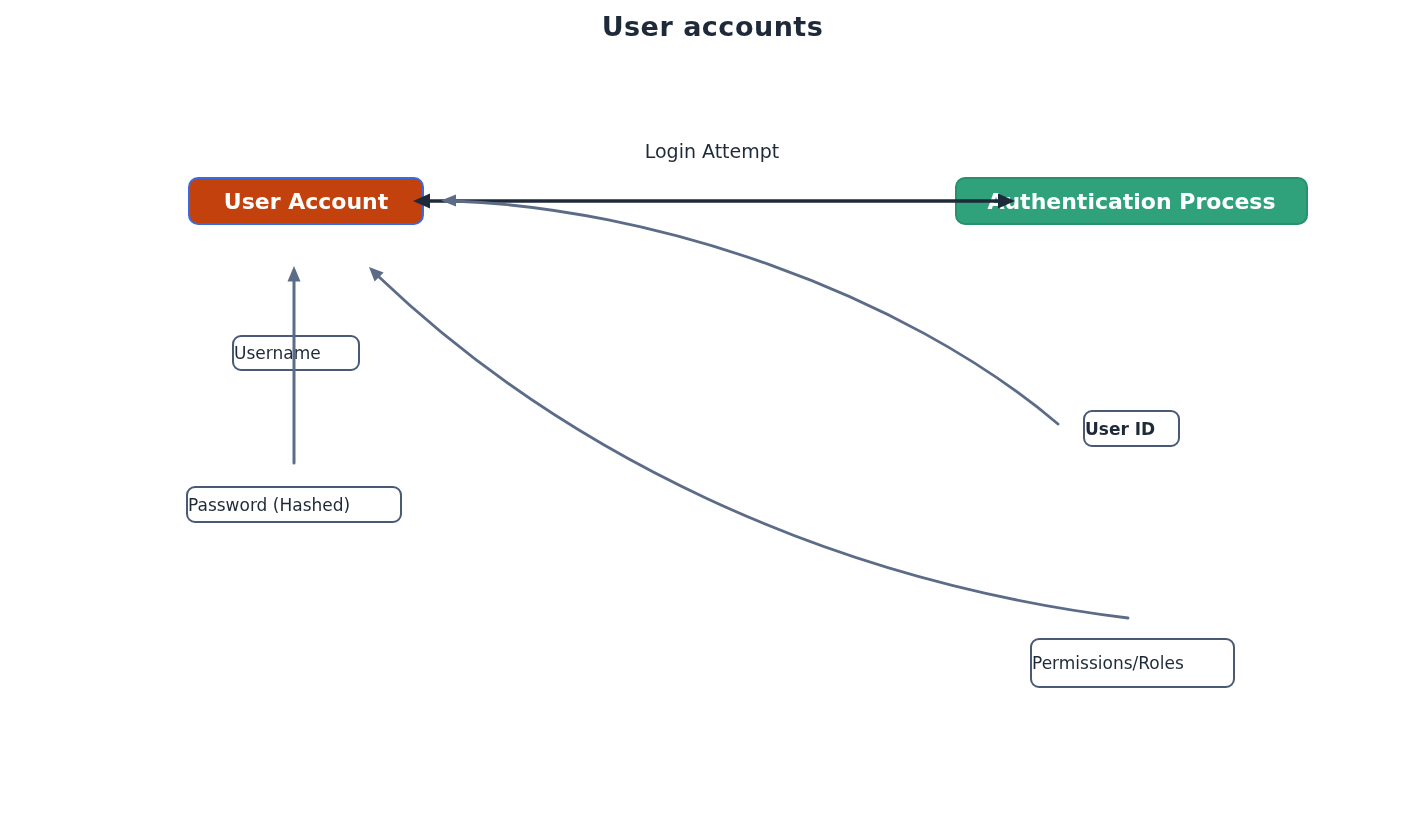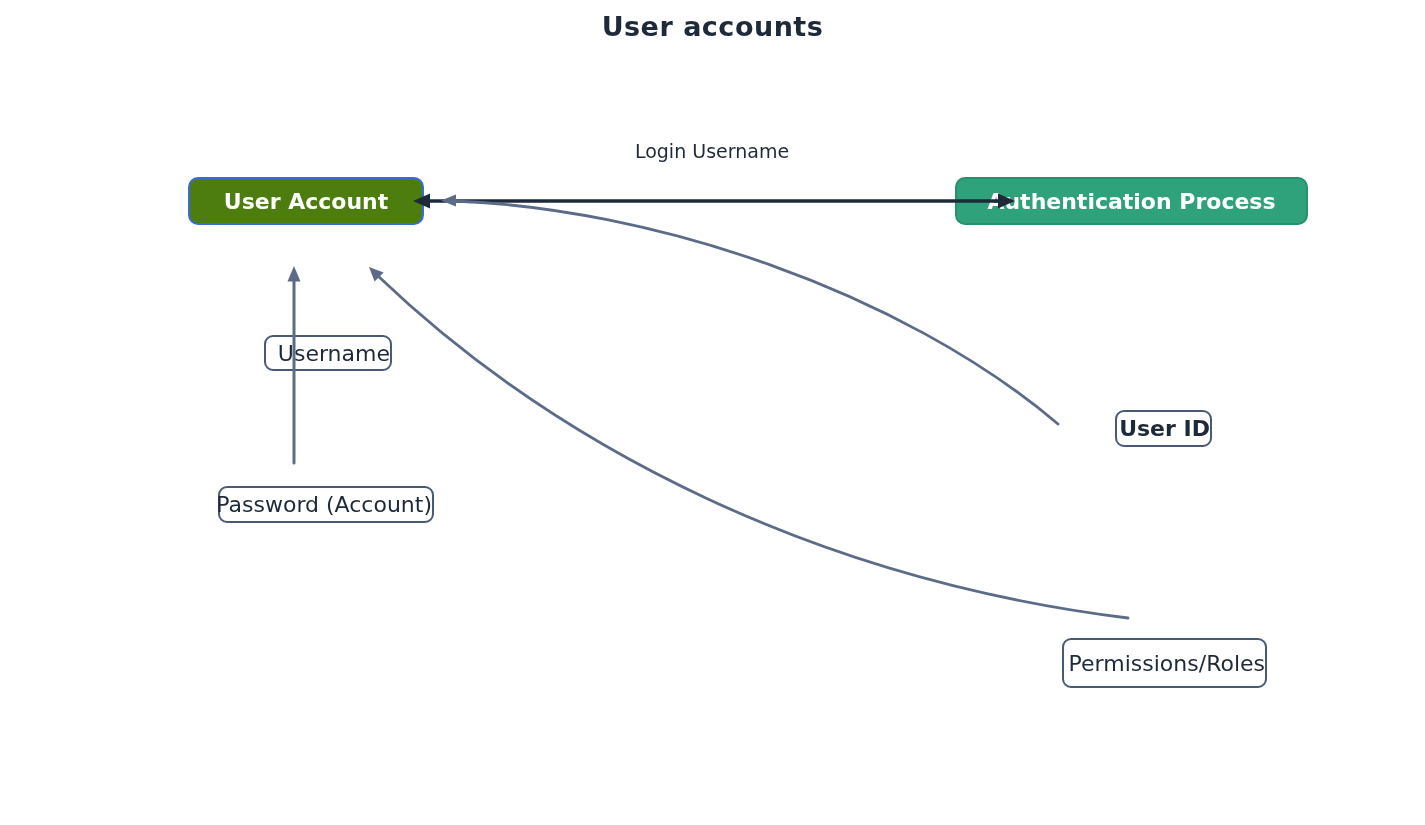--- a/index.html
+++ b/index.html
@@ -34,21 +34,21 @@
     align-items: center;
     justify-content: center;
     font-size: 22px;
     font-weight: bold;
     color: #ffffff;
     white-space: nowrap;
     z-index: 1;
   }
   .node-user-account {
     left: 188px; top: 177px; width: 236px; height: 48px;
-    background: #4d7c0f;
+    background: #c2410c;
     border: 2px solid #3A6BDE;
   }
   .node-auth-process {
     left: 955px; top: 177px; width: 353px; height: 48px;
     background: #2FA17B;
     border: 2px solid #27906C;
   }
   .edge-text-label {
     position: absolute;
     left: 562px; top: 140px; width: 300px;
@@ -58,62 +58,61 @@
     z-index: 1;
   }
   .attr-label {
     position: absolute;
     box-sizing: border-box;
     background: #ffffff;
     border: 2px solid #4A5A75;
     border-radius: 9px;
     display: flex;
     align-items: center;
-    justify-content: flex-end;
-    font-size: 22px;
+    justify-content: flex-start;
+    font-size: 17px;
     color: #1E2A3A;
     white-space: nowrap;
     z-index: 1;
-    margin-left: 32px;
   }
   .attr-username        { left: 232px;  top: 335px; width: 128px; height: 36px; }
   .attr-password        { left: 186px;  top: 486px; width: 216px; height: 37px; }
   .attr-user-id         { left: 1083px; top: 410px; width: 97px;  height: 37px; font-weight: bold; }
   .attr-permissions     { left: 1030px; top: 638px; width: 205px; height: 50px; }
   .edges-overlay {
     position: absolute;
     left: 0; top: 0;
     width: 1425px; height: 825px;
     z-index: 10;
     pointer-events: none;
   }
 </style>
 </head>
 <body>
 
 <div class="canvas">
 
   <div class="diagram-title">User accounts</div>
 
-  <div class="edge-text-label">Login Username</div>
+  <div class="edge-text-label">Login Attempt</div>
 
   <div class="node node-user-account">
     <span>User Account</span>
   </div>
 
   <div class="node node-auth-process">
     <span>Authentication Process</span>
   </div>
 
   <div class="attr-label attr-username">
     <span>Username</span>
   </div>
 
   <div class="attr-label attr-password">
-    <span>Password (Account)</span>
+    <span>Password (Hashed)</span>
   </div>
 
   <div class="attr-label attr-user-id">
     <span>User ID</span>
   </div>
 
   <div class="attr-label attr-permissions">
     <span>Permissions/Roles</span>
   </div>
 

